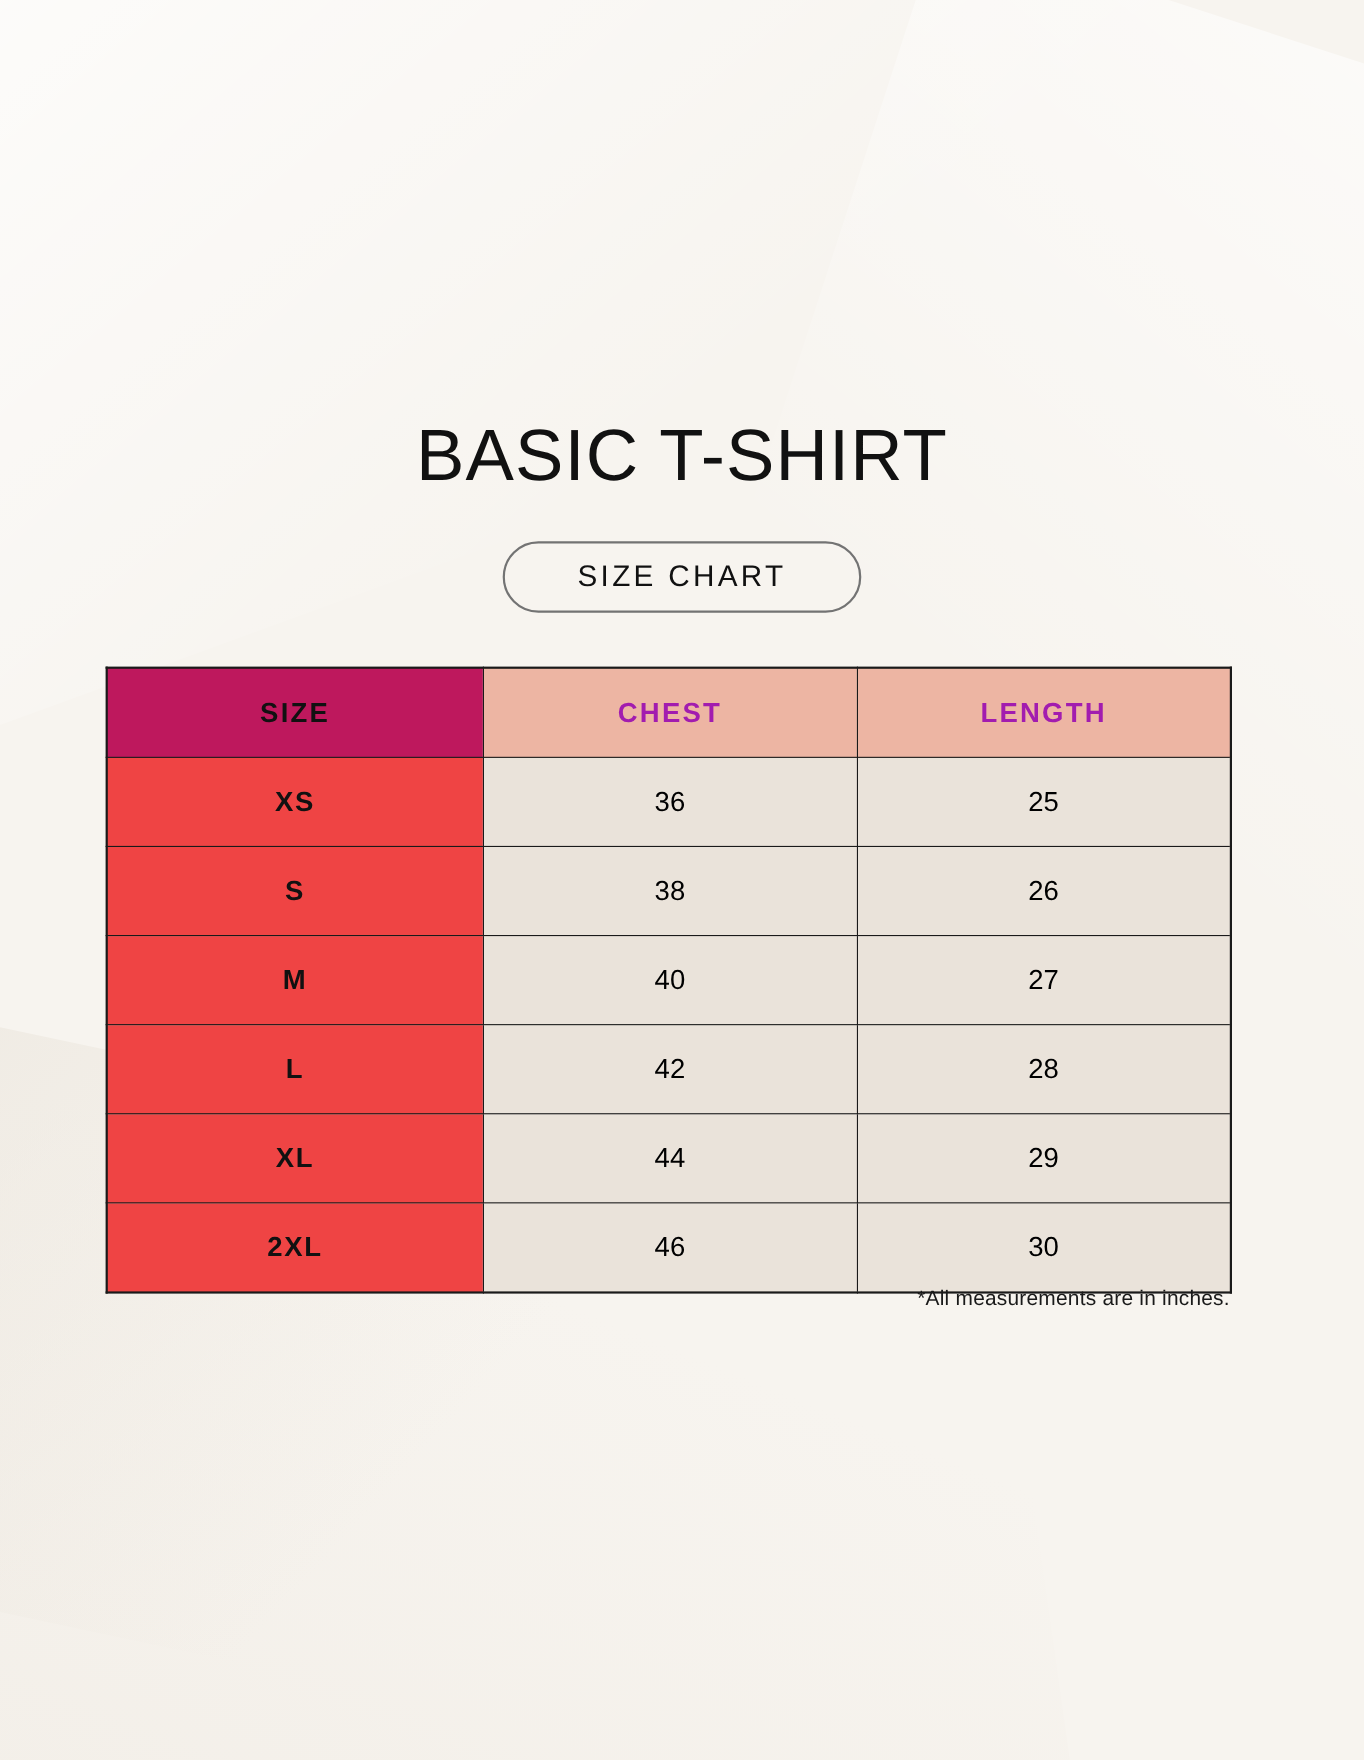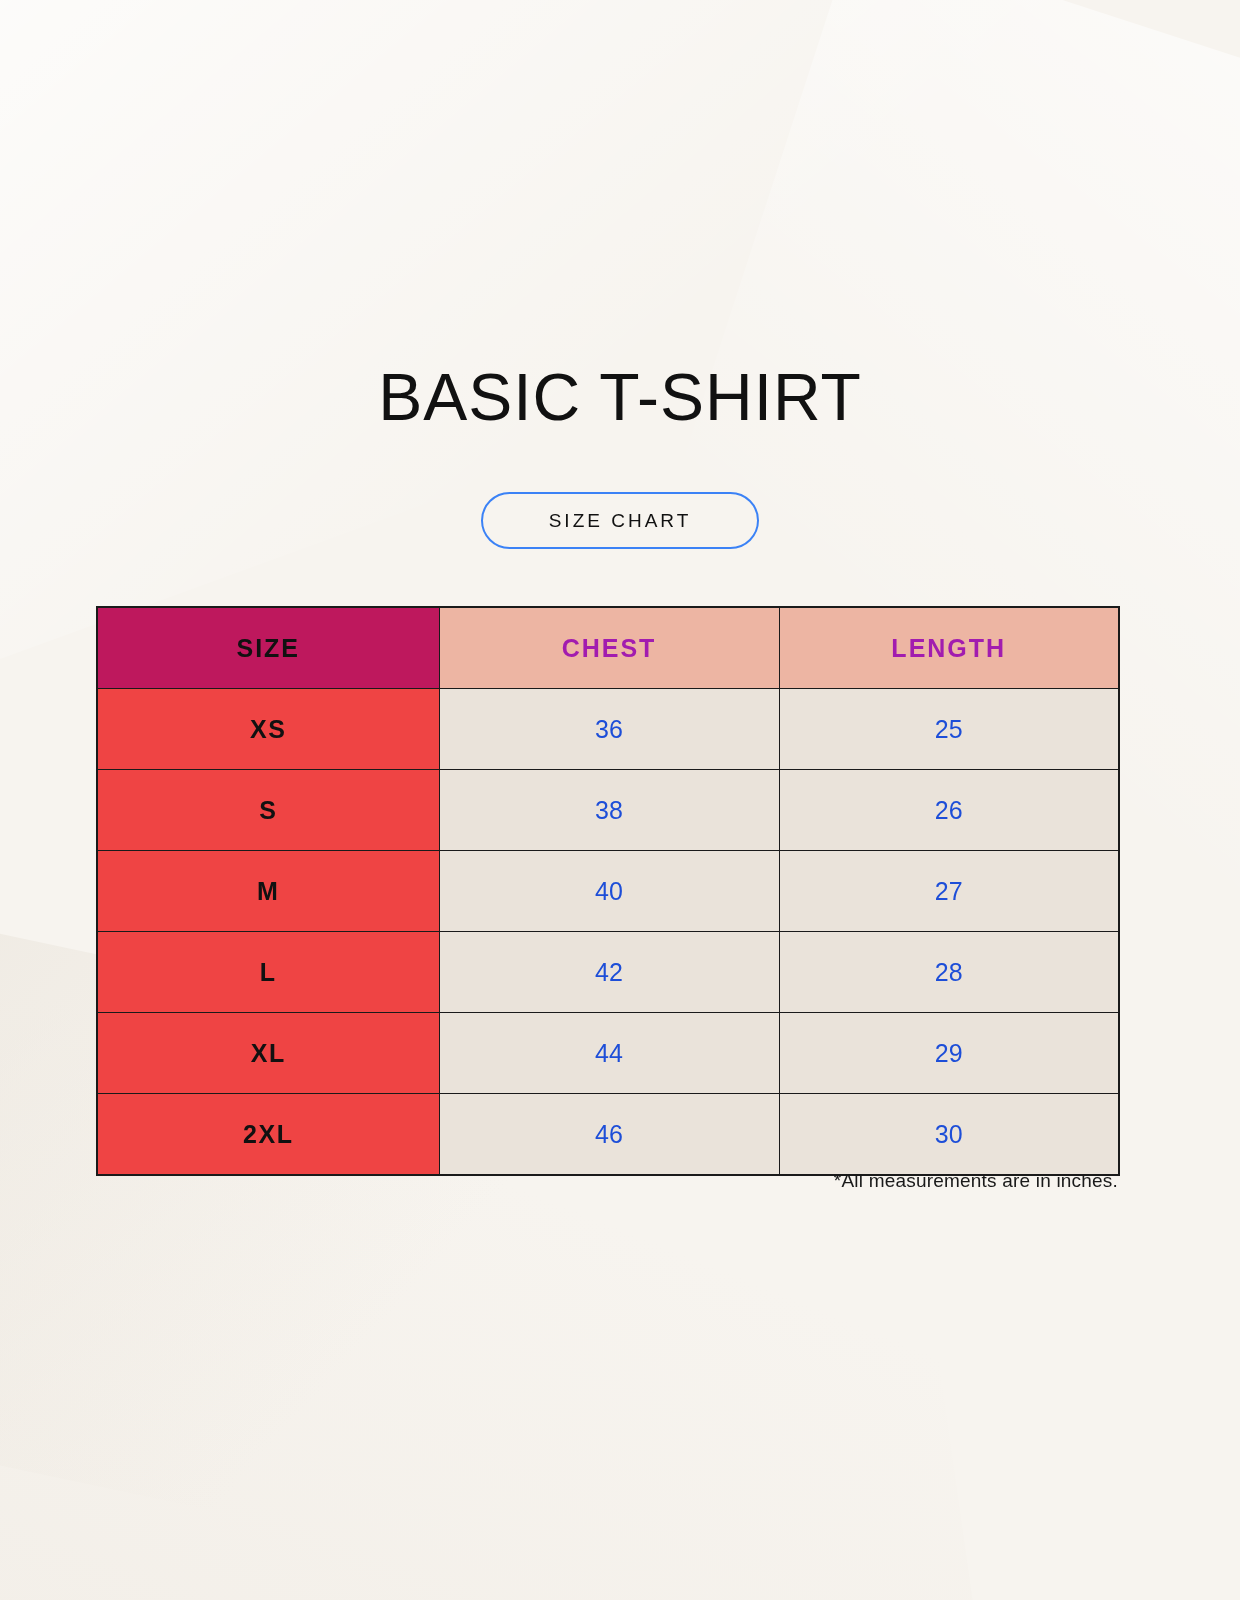--- a/index.html
+++ b/index.html
@@ -55,44 +55,44 @@
 
   .page {
     position: relative;
     width: 1240px;
     height: 1600px;
     box-sizing: border-box;
   }
 
   .title {
     position: absolute;
-    top: 364px;
+    top: 380px;
     left: 0;
     width: 1240px;
     text-align: center;
     font-size: 66px;
     font-weight: 400;
     letter-spacing: 1px;
     color: #111111;
     line-height: 1;
   }
 
   .badge-wrap {
     position: absolute;
     top: 492px;
     left: 0;
     width: 1240px;
     display: flex;
     justify-content: center;
   }
   .badge {
-    border: 2px solid #3b82f6;
+    border: 2px solid #737373;
     border-radius: 40px;
     padding: 17px 66px;
-    font-size: 19px;
+    font-size: 27px;
     font-weight: 500;
     letter-spacing: 3px;
     color: #111111;
     background: transparent;
     line-height: 1;
   }
 
   .table-wrap {
     position: absolute;
     top: 606px;
@@ -137,21 +137,21 @@
     background: #ef4444;
     font-size: 25px;
     font-weight: 700;
     letter-spacing: 1.5px;
     color: #111111;
   }
   .cell-val {
     background: #eae3da;
     font-size: 25px;
     font-weight: 400;
-    color: #1d4ed8;
+    color: #000000;
   }
 
   .footnote {
     position: absolute;
     top: 1170px;
     left: 96px;
     width: 1022px;
     text-align: right;
     font-size: 19px;
     font-weight: 500;

